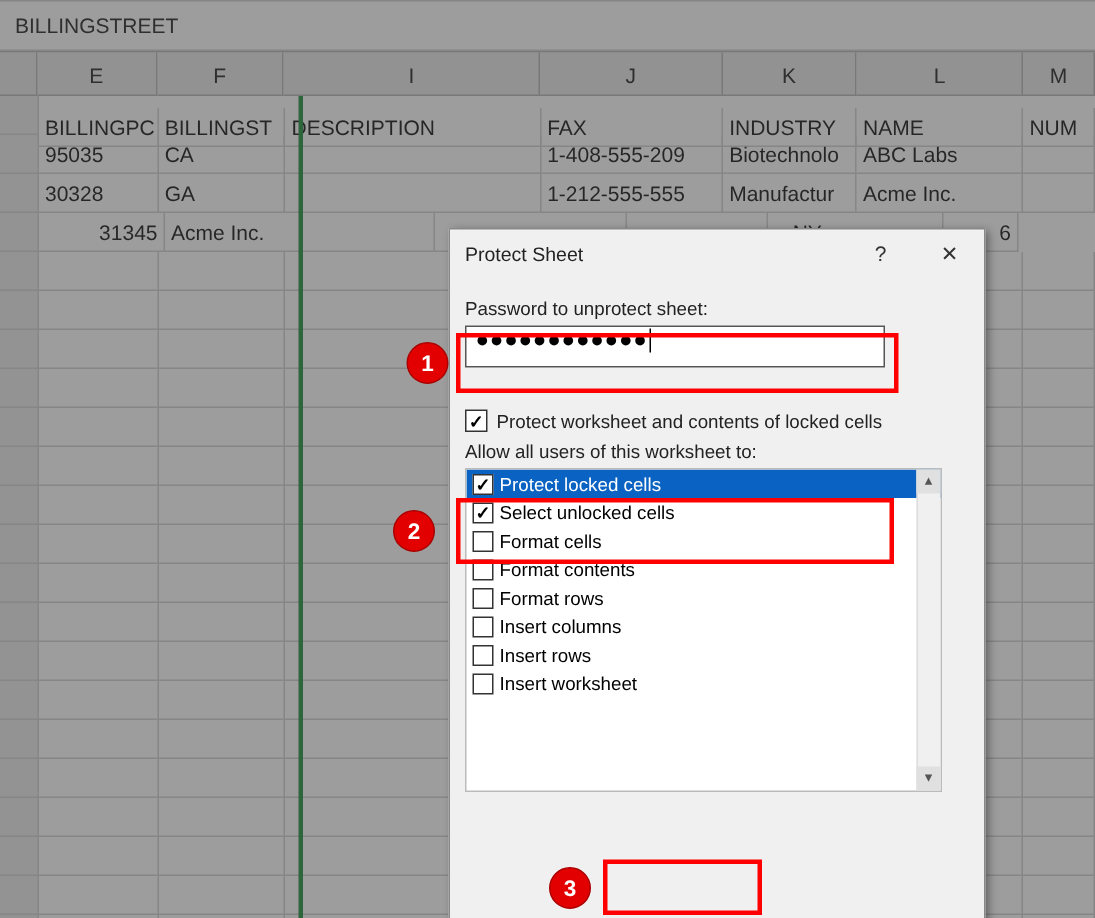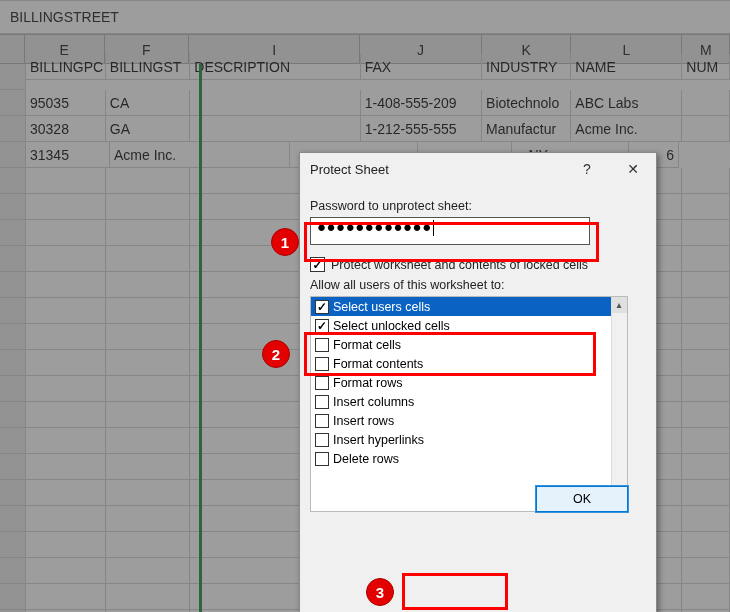--- a/index.html
+++ b/index.html
@@ -124,21 +124,21 @@
     <div class="colhead" style="width:26px"></div>
     <div class="colhead" style="width:84px">E</div>
     <div class="colhead" style="width:89px">F</div>
     <div class="colhead" style="width:180px">I</div>
     <div class="colhead" style="width:128px">J</div>
     <div class="colhead" style="width:94px">K</div>
     <div class="colhead" style="width:117px">L</div>
     <div class="colhead" style="width:50px">M</div>
   </div>
 
-  <div class="cellrow" style="top:54px">
+  <div class="cellrow" style="top:72px">
     <div class="cell" style="width:84px;text-align:left">BILLINGPC</div>
     <div class="cell" style="width:89px">BILLINGST</div>
     <div class="cell" style="width:180px">DESCRIPTION</div>
     <div class="cell" style="width:128px">FAX</div>
     <div class="cell" style="width:94px">INDUSTRY</div>
     <div class="cell" style="width:117px">NAME</div>
     <div class="cell" style="width:50px">NUM</div>
   </div>
 
   <div class="cellrow" style="top:90px">
@@ -153,21 +153,21 @@
   <div class="cellrow" style="top:116px">
     <div class="cell" style="width:84px;">30328</div>
     <div class="cell" style="width:89px">GA</div>
     <div class="cell" style="width:180px"></div>
     <div class="cell" style="width:128px">1-212-555-555</div>
     <div class="cell" style="width:94px">Manufactur</div>
     <div class="cell" style="width:117px">Acme Inc.</div>
     <div class="cell" style="width:50px"></div>
   </div>
   <div class="cellrow" style="top:142px">
-    <div class="cell" style="width:84px;">31345</div>
+    <div class="cell" style="width:84px;text-align:right">31345</div>
     <div class="cell" style="width:180px">Acme Inc.</div>
     <div class="cell" style="width:128px"></div>
     <div class="cell" style="width:94px"></div>
     <div class="cell" style="width:117px">e-NY</div>
     <div class="cell" style="width:50px;text-align:right">6</div>
   </div>
 
   <div id="empty-rows">
         <div class="cellrow" style="top: 168px;">
           <div class="cell" style="width: 84px;"></div>
@@ -371,32 +371,32 @@
     <span class="tbtn">✕</span>
   </div>
   <div class="dlg-body">
     <div class="lbl">Password to unprotect sheet:</div>
     <div class="pwd-wrap">
       <div class="pwd">
         <span>●●●●●●●●●●●●</span><span style="border-left:1px solid #000;display:inline-block;height:16px;vertical-align:middle;margin-left:1px"></span>
       </div>
     </div>
 
-    <div class="chkline" style="margin-top:12px">
+    <div class="chkline" style="margin-top:28px">
       <span class="chkbox on"></span>
       <span>Protect worksheet and contents of locked cells</span>
     </div>
 
     <div class="lbl" style="">Allow all users of this worksheet to:</div>
 
     <div class="permlist" id="permlist">
 
       <div class="perm selected">
             <span class="chkbox on"></span>
-            <span>Select users cells</span>
+            <span>Protect locked cells</span>
           </div>
           <div class="perm">
             <span class="chkbox on"></span>
             <span>Select unlocked cells</span>
           </div>
           <div class="perm">
             <span class="chkbox"></span>
             <span>Format cells</span>
           </div>
           <div class="perm">
@@ -410,34 +410,29 @@
           <div class="perm">
             <span class="chkbox"></span>
             <span>Insert columns</span>
           </div>
           <div class="perm">
             <span class="chkbox"></span>
             <span>Insert rows</span>
           </div>
           <div class="perm">
             <span class="chkbox"></span>
-            <span>Insert hyperlinks</span>
-          </div>
-          <div class="perm">
-            <span class="chkbox"></span>
-            <span>Delete rows</span>
+            <span>Insert worksheet</span>
           </div>
           <div class="scrollbar">
         <div class="scroll-up">▴</div>
         <div class="scroll-down">▾</div>
       </div>
     </div>
 
     <div class="dlg-buttons">
-      <button class="btn default">OK</button>
     </div>
   </div>
 </div>
 
 <div class="redbox" style="left:304px; top:222px; width:295px; height:40px"></div>
 <div class="tag" style="left:271px; top:228px">
       <span>1</span>
     </div>
 
 <div class="redbox" style="left:304px; top:332px; width:292px; height:44px"></div>

